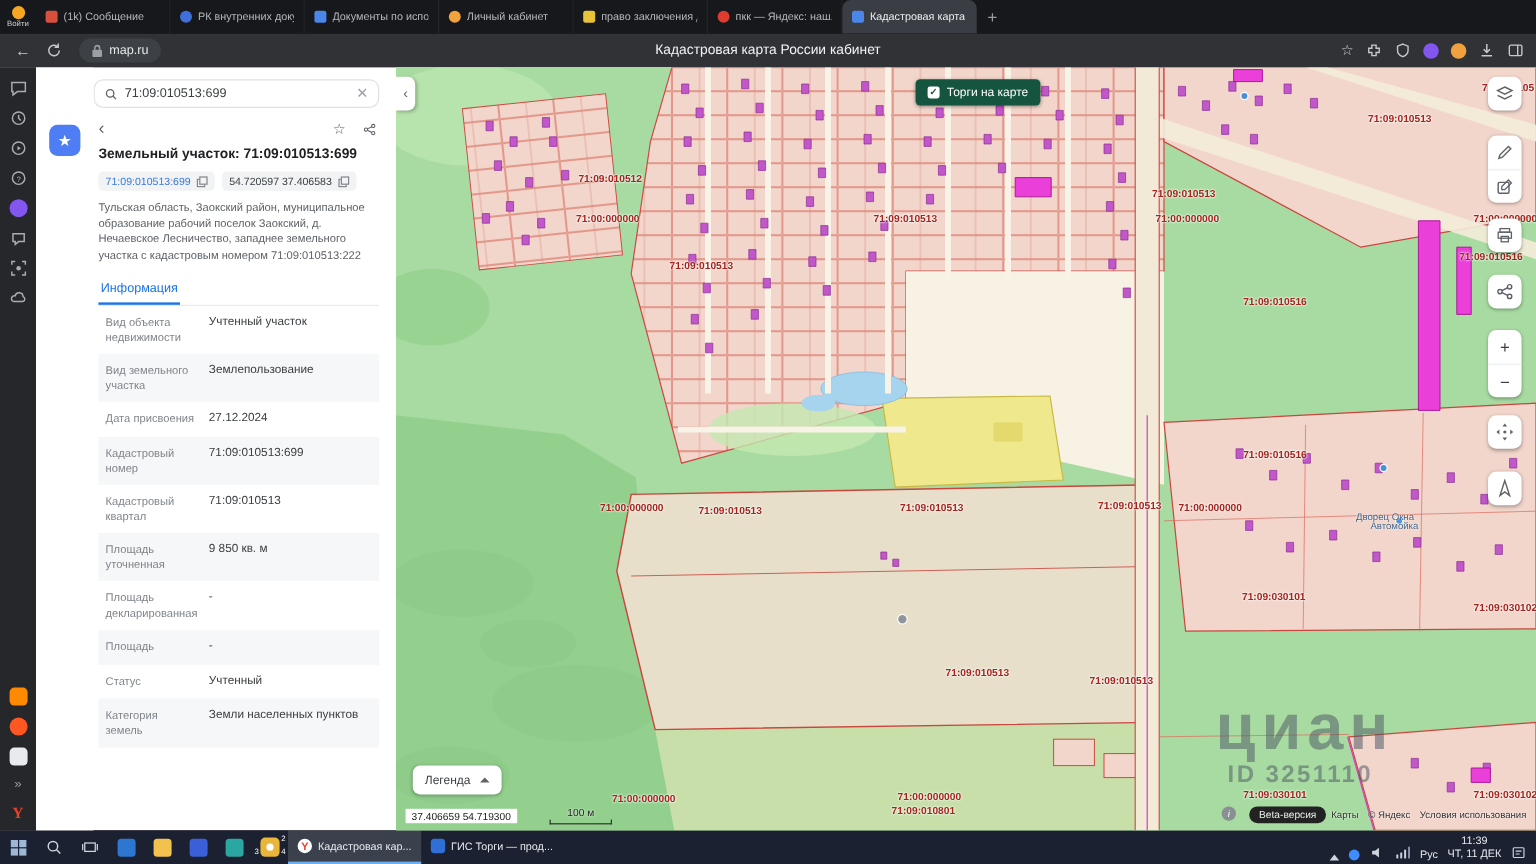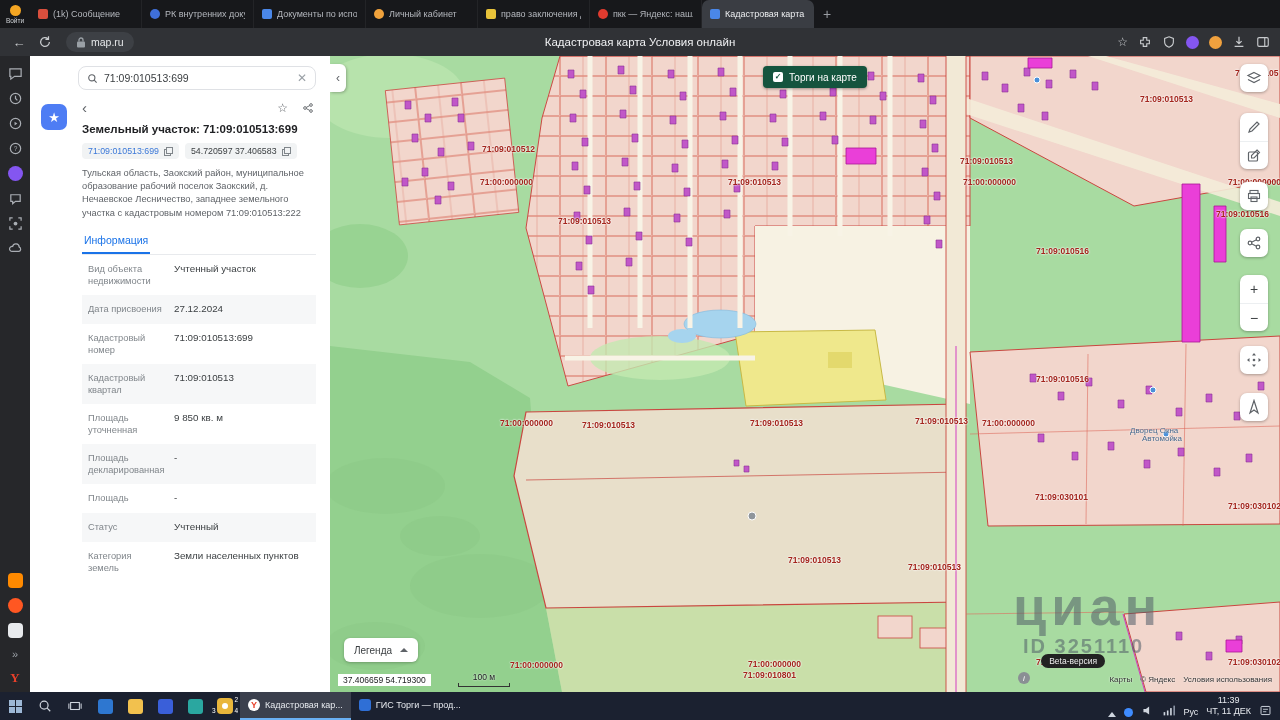--- a/index.html
+++ b/index.html
@@ -96,21 +96,21 @@
             display:flex; align-items:center; gap:8px; font-size:10px; color:#3c4043; z-index:4;
             box-shadow:0 1px 3px rgba(0,0,0,.25); }
   .caret-up { width:0; height:0; border-left:4px solid transparent; border-right:4px solid transparent;
               border-bottom:4px solid #5f6368; }
   .coords { position:absolute; left:8px; bottom:6px; background:#fff; padding:1px 5px; font-size:8.5px; color:#202124; z-index:4; }
   .scale { position:absolute; left:128px; bottom:5px; font-size:8.5px; color:#202124; text-align:center;
            text-shadow:0 0 2px #fff; z-index:4; }
   .scale .bar { width:52px; height:4px; border:1px solid #333; border-top:none; margin-top:1px; }
   .infoc { position:absolute; left:688px; bottom:8px; width:12px; height:12px; border-radius:50%; background:#8a8f94;
            color:#fff; font-size:8px; font-style:italic; display:flex; align-items:center; justify-content:center; z-index:4; }
-  .beta { position:absolute; right:175px; bottom:24px; background:#222; color:#eee; font-size:8.5px; border-radius:8px;
+  .beta { position:absolute; right:175px; bottom:6px; background:#222; color:#eee; font-size:8.5px; border-radius:8px;
           padding:2px 8px; z-index:4; }
   .attrib { position:absolute; right:8px; bottom:8px; font-size:8px; color:#333; display:flex; gap:8px;
             text-shadow:0 0 2px #fff; z-index:4; }
   .watermark { position:absolute; left:655px; top:523px; color:rgba(80,92,104,.55); font-weight:bold; z-index:3;margin-left:28px; }
   .watermark .w1 { font-size:54px; letter-spacing:5px; line-height:1; }
   .watermark .w2 { font-size:20px; letter-spacing:2px; margin:2px 0 0 10px; }
 
   
   .taskbar { height:28px; background:#1b2130; display:flex; align-items:center; color:#e6e9ee; }
   .tb-item { width:30px; height:28px; display:flex; align-items:center; justify-content:center; flex:none; }
@@ -184,21 +184,21 @@
         <path d="M13 8a5 5 0 1 1-1.5-3.5M12 1.5V5H8.5" fill="none" stroke="#c7cacd" stroke-width="1.4"></path>
       </svg>
   </span>
   <div class="addr">
     <svg class="svgic" width="10" height="11" viewBox="0 0 10 11">
         <rect x="1" y="4.5" width="8" height="6" rx="1" fill="#9aa0a6"></rect>
         <path d="M3 4.5V3a2 2 0 0 1 4 0v1.5" fill="none" stroke="#9aa0a6" stroke-width="1.3"></path>
       </svg>
     <span>map.ru</span>
   </div>
-  <span class="page-title">Кадастровая карта Условия онлайн</span>
+  <span class="page-title">Кадастровая карта России кабинет</span>
   <div class="tb-right">
     <span style="color:#c7cacd;font-size:12px">☆</span>
     <svg class="svgic" width="14" height="14" viewBox="0 0 16 16">
         <path d="M3 6h3V3h4v3h3v4h-3v3H6v-3H3z" fill="none" stroke="#c7cacd" stroke-width="1.3"></path>
       </svg>
     <svg class="svgic" width="14" height="14" viewBox="0 0 16 16">
         <path d="M8 2l5 2v4c0 3-2.5 5-5 6-2.5-1-5-3-5-6V4z" fill="none" stroke="#c7cacd" stroke-width="1.3"></path>
       </svg>
     <span class="orb alice"></span>
     <span class="orb user"></span>
@@ -290,20 +290,24 @@
             <i class="f"></i>
           </span>
         </span>
     </div>
     <div class="desc">Тульская область, Заокский район, муниципальное образование рабочий поселок Заокский, д. Нечаевское Лесничество, западнее земельного участка с кадастровым номером 71:09:010513:222</div>
     <div class="tabrow"><span class="ti">Информация</span></div>
     <div class="rows">
       <div class="kv">
           <span class="k">Вид объекта недвижимости</span>
           <span class="v">Учтенный участок</span>
+        </div>
+      <div class="kv">
+          <span class="k">Вид земельного участка</span>
+          <span class="v">Землепользование</span>
         </div>
       <div class="kv">
           <span class="k">Дата присвоения</span>
           <span class="v">27.12.2024</span>
         </div>
       <div class="kv">
           <span class="k">Кадастровый номер</span>
           <span class="v">71:09:010513:699</span>
         </div>
       <div class="kv">

